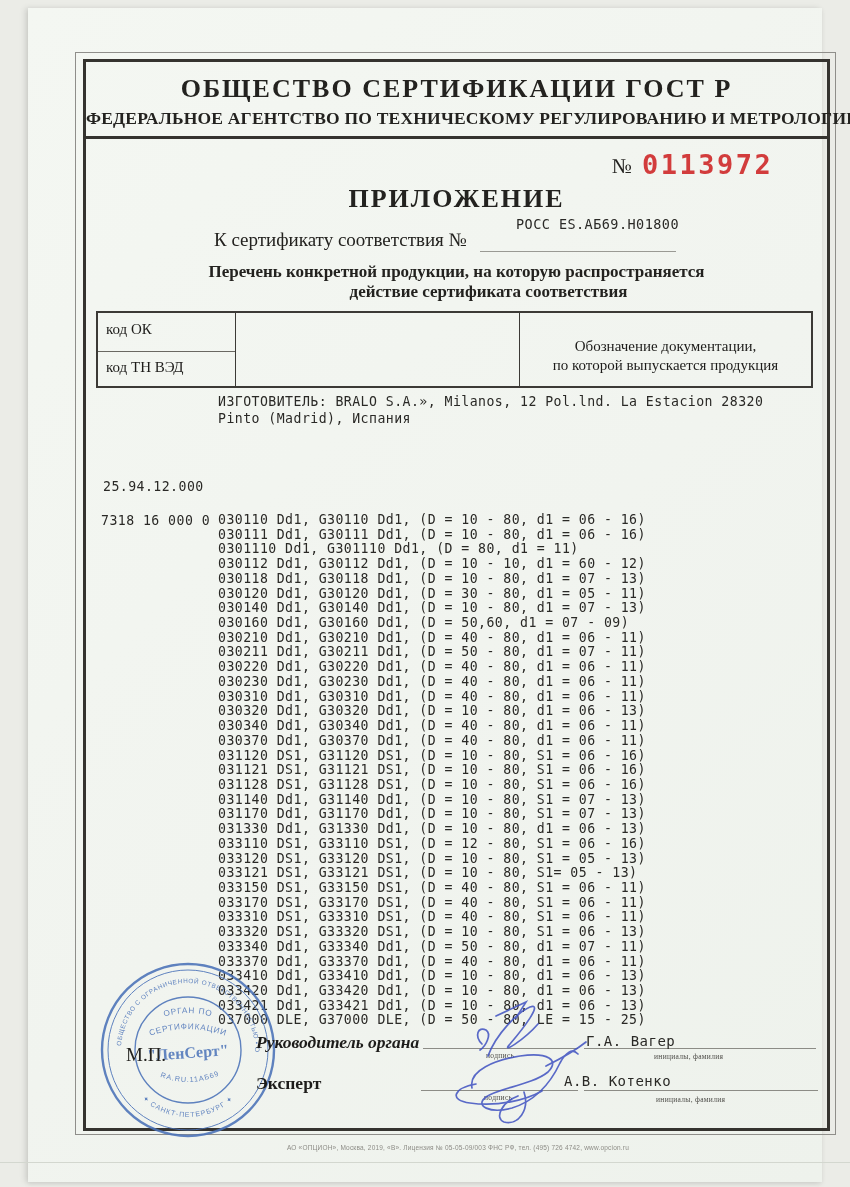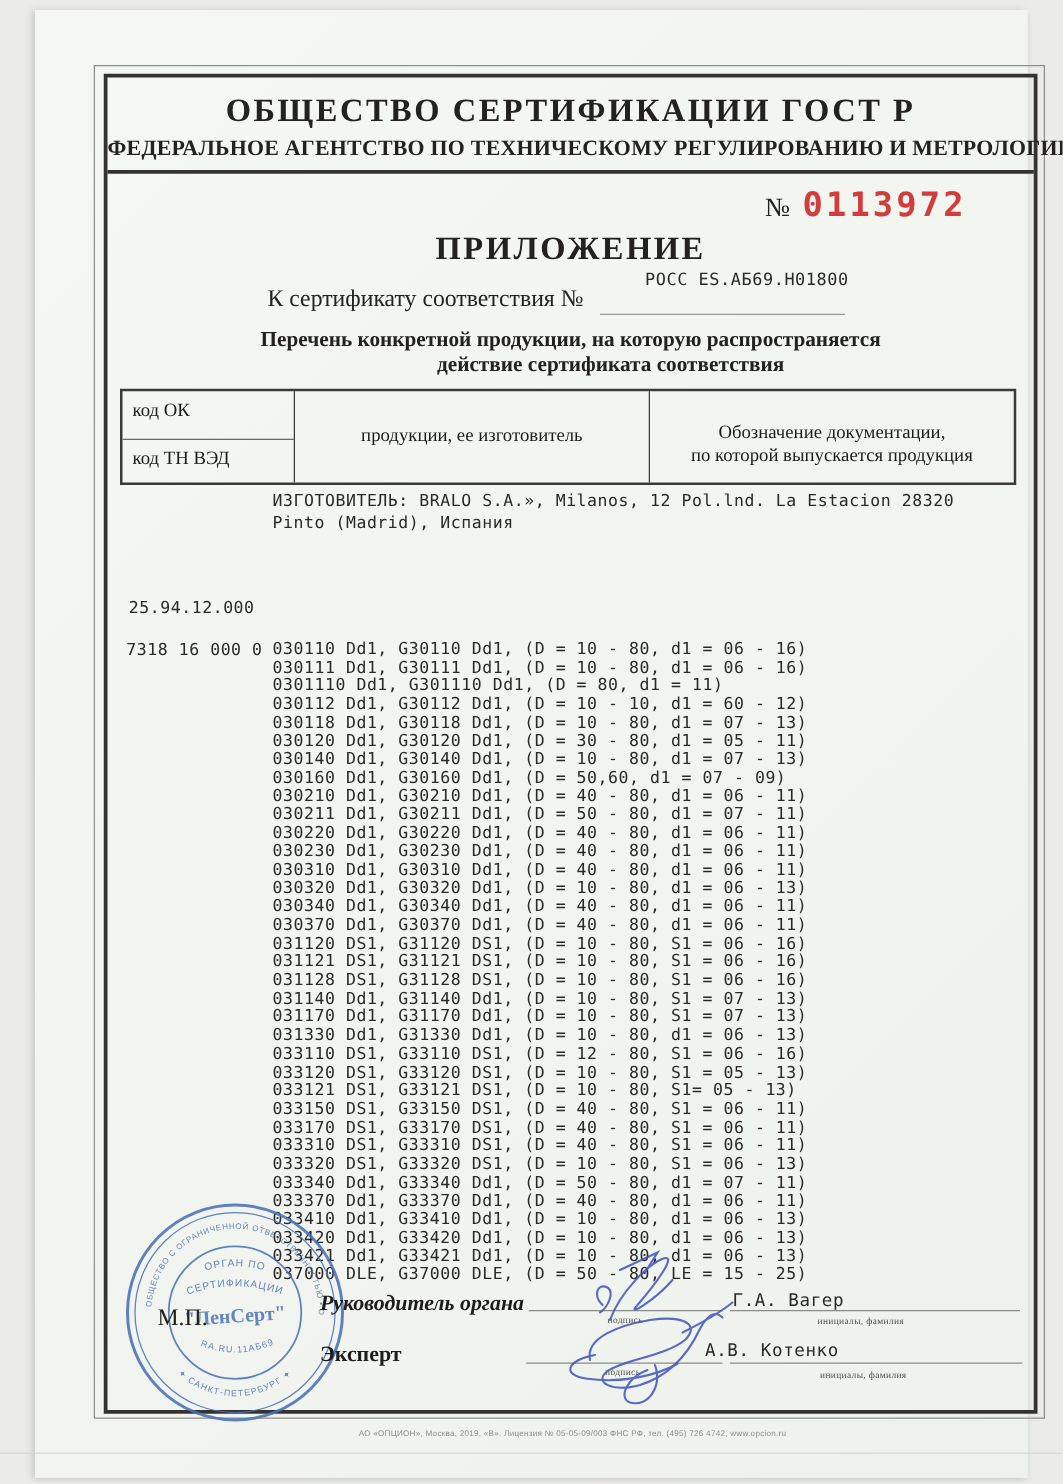--- a/index.html
+++ b/index.html
@@ -114,21 +114,20 @@
   <div class="abs subtitle1">Перечень конкретной продукции,  на которую распространяется</div>
   <div class="abs subtitle2">действие сертификата соответствия</div>
 
   <div class="abs tbl">
     <div class="abs tbl-v1"></div>
     <div class="abs tbl-v2"></div>
     <div class="abs tbl-h1"></div>
     <div class="abs tbl-c1a">код ОК</div>
     <div class="abs tbl-c1b">код ТН ВЭД</div>
     <div class="abs tbl-c2">
-      <span>продукции, ее изготовитель</span>
     </div>
     <div class="abs tbl-c3">
       <span>Обозначение документации,</span>
       <span>по которой выпускается продукция</span>
     </div>
   </div>
 
   <div class="abs mono manuf1">ИЗГОТОВИТЕЛЬ: BRALO S.A.», Milanos, 12 Pol.lnd. La Estacion 28320</div>
   <div class="abs mono manuf2">Pinto (Madrid), Испания</div>
 

